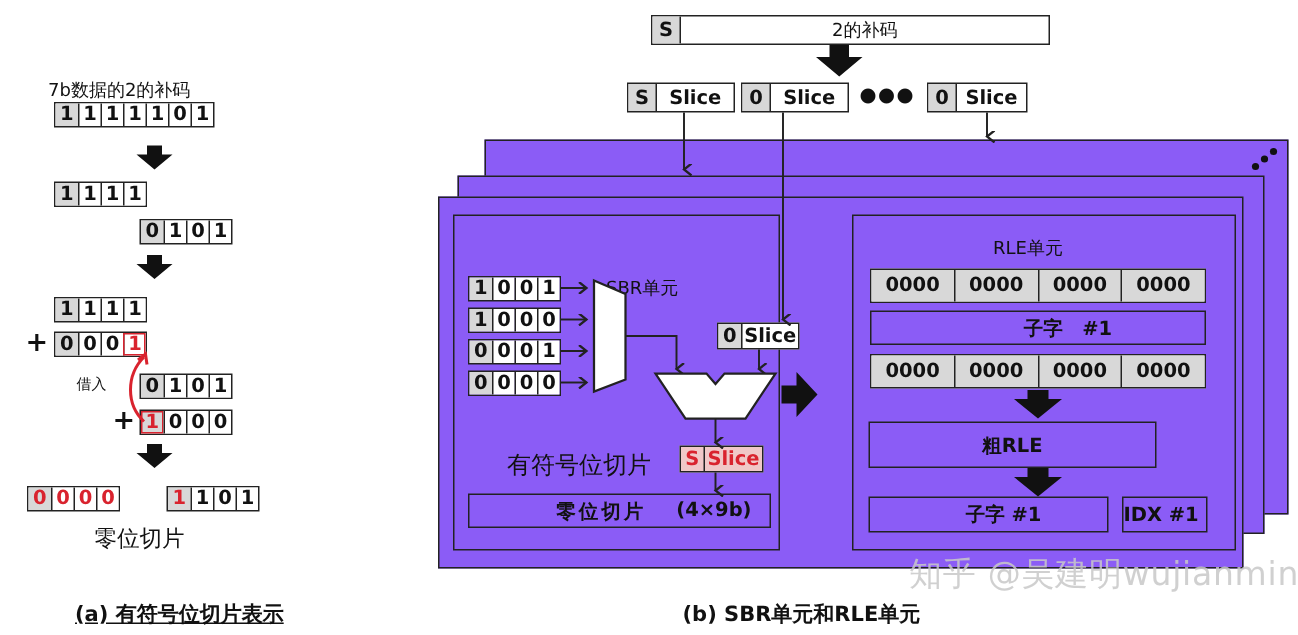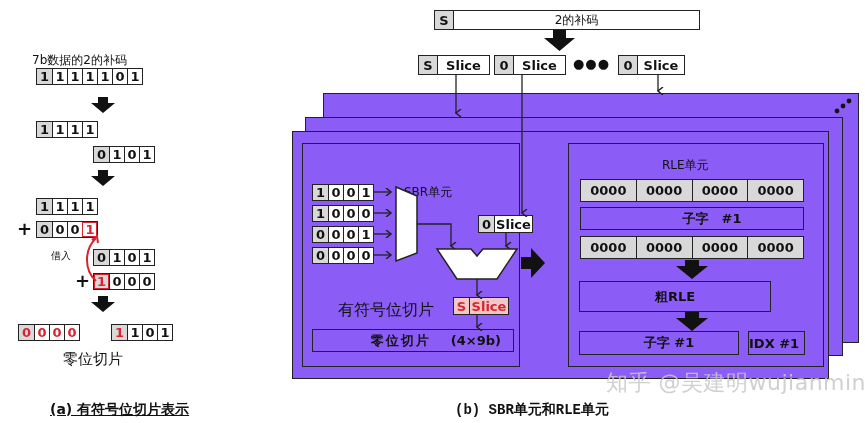--- a/index.html
+++ b/index.html
@@ -189,21 +189,21 @@
   <span style="font-size:13px;font-weight:bold;">粗RLE</span>
 </div>
 <div class="box" style="left:579px;top:331px;width:160px;height:24px;display:flex;align-items:center;justify-content:center;">
   <span style="font-size:13px;font-weight:bold;padding-left:20px;">子字 #1</span>
 </div>
 <div class="box" style="left:748px;top:331px;width:57px;height:24px;display:flex;align-items:center;justify-content:flex-start;">
   <span style="font-size:13px;font-weight:bold;">IDX #1</span>
 </div>
 
 <div class="watermark" style="left:606px;top:368px;">知乎 @吴建明wujianming</div>
-<div class="caption" style="left:455px;top:401px;font-family:Liberation Mono, monospace;">(b) SBR单元和RLE单元</div>
+<div class="caption" style="left:455px;top:401px;">(b) SBR单元和RLE单元</div>
 
 <svg class="overlay" width="865" height="423">
   <defs>
     <marker id="arr" markerWidth="8" markerHeight="8" refX="4" refY="6" orient="auto-start-reverse" markerUnits="userSpaceOnUse">
       <path d="M0,1 L4,6 L8,1" fill="none" stroke="#222" stroke-width="1.5"></path>
     </marker>
     <marker id="arrR" markerWidth="8" markerHeight="8" refX="6" refY="4" orient="0" markerUnits="userSpaceOnUse">
       <path d="M1,0 L6,4 L1,8" fill="none" stroke="#222" stroke-width="1.5"></path>
     </marker>
   </defs>

